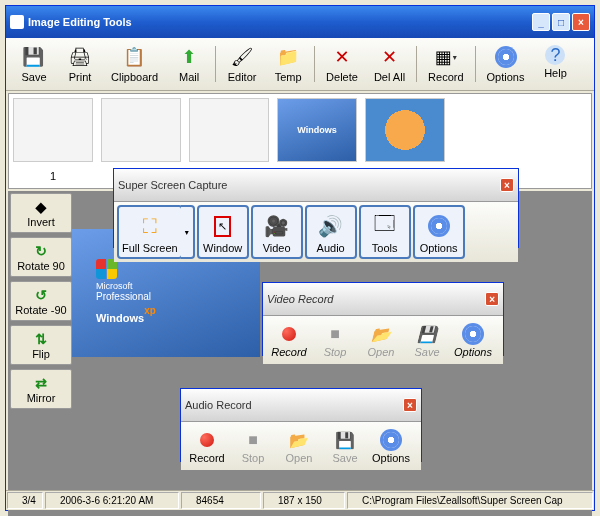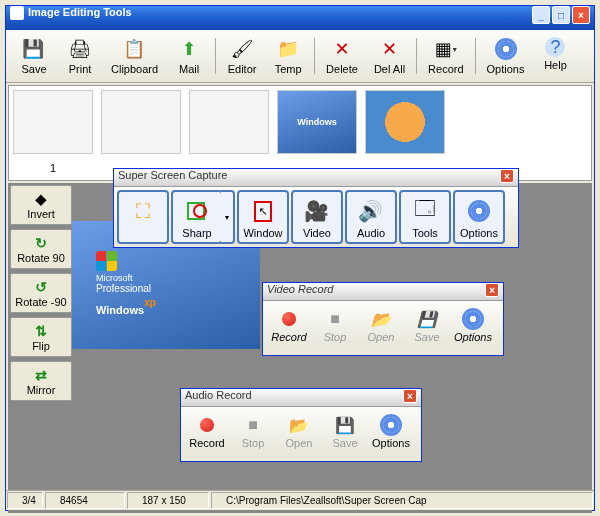--- a/index.html
+++ b/index.html
@@ -1,19 +1,19 @@
 <!DOCTYPE html>
 <html><head>
 <meta charset="utf-8">
 <style>
 * { box-sizing: border-box; margin: 0; padding: 0; font-family: Tahoma, sans-serif; font-size: 11px; }
 body { background: #ece9d8; width: 600px; height: 516px; overflow: hidden; position: relative; }
 
 .window { position: absolute; border: 1px solid #0831d9; background: #ece9d8; }
-.titlebar { height: 24px; background: linear-gradient(to bottom, #3c88ee 0%, #1f5dce 50%, #1648b4 100%); display: flex; align-items: flex-start; padding: 0 4px; color: white; font-weight: bold; }
+.titlebar { height: 24px; background: linear-gradient(to bottom, #3c88ee 0%, #1f5dce 50%, #1648b4 100%); display: flex; align-items: center; padding: 16px 4px; color: white; font-weight: bold; }
 .titlebar .icon { width: 14px; height: 14px; margin-right: 4px; background: #fff; border-radius: 2px; }
 .titlebar .title { flex: 1; }
 .titlebar .ctrls { display: flex; gap: 2px; }
 .titlebar .ctrls div { width: 18px; height: 18px; background: #d6e6fb; border: 1px solid #fff; border-radius: 2px; display: flex; align-items: center; justify-content: center; font-size: 10px; color: #1648b4; font-weight: bold; cursor: pointer; }
 .titlebar .ctrls .close { background: #e85a3b; color: white; }
 .titlebar.gray { background: linear-gradient(to bottom, #fdfdfd, #d4d4d4); border-bottom: 1px solid #999; color: #333; font-weight: normal; height: 18px; }
 .titlebar.gray .close { background: #d85030; width: 14px; height: 14px; }
 
 .main-window { left: 5px; top: 5px; width: 590px; height: 506px; }
 .main-toolbar { background: linear-gradient(to bottom, #fcfcfa, #e8e6d8); padding: 4px 6px; display: flex; gap: 2px; border-bottom: 1px solid #aca899; }
@@ -174,43 +174,38 @@
           <span class="wl-b"></span>
           <span class="wl-y"></span>
         </div>
       <div style="font-size:9px;color:#fff">Microsoft</div>
       <div style="font-size:10px;color:#fff">Professional</div>
       <div style="font-size:22px;color:#fff;font-weight:bold"><span>Windows</span><sup style="color:#f80;font-size:10px">xp</sup></div>
     </div>
   </div>
   <div class="status">
     <div style="width:36px">3/4</div>
+    <div style="width:134px">2006-3-6 6:21:20 AM</div>
     <div style="width:80px">84654</div>
     <div style="width:82px">187 x 150</div>
     <div style="flex:1">C:\Program Files\Zeallsoft\Super Screen Cap</div>
   </div>
 </div>
 
 <div class="window ssc-window">
   <div class="titlebar gray">
     <div class="title">Super Screen Capture</div>
     <div class="ctrls">
         <div class="close">×</div>
       </div>
   </div>
   <div class="ssc-bar">
     <div class="ssc-btn">
         <div class="sbox" style="color:#f5a623">⛶</div>
-      </div>
-    <div class="ssc-btn">
-        <div class="sbox">
-          <span style="width:18px;height:18px;border:2px solid #3a3"></span>
-          <span style="width:14px;height:14px;border:2px solid #d00;border-radius:50%;margin-left:-12px"></span>
-        </div>
-        <span>Sharp</span>
+        <span>Full Screen</span>
       </div>
     <div class="ssc-btn dd">▾</div>
     <div class="ssc-btn">
         <div class="sbox">
           <span style="border:2px solid #d00;padding:2px">↖</span>
         </div>
         <span>Window</span>
       </div>
     <div class="ssc-btn">
         <div class="sbox">🎥</div>

